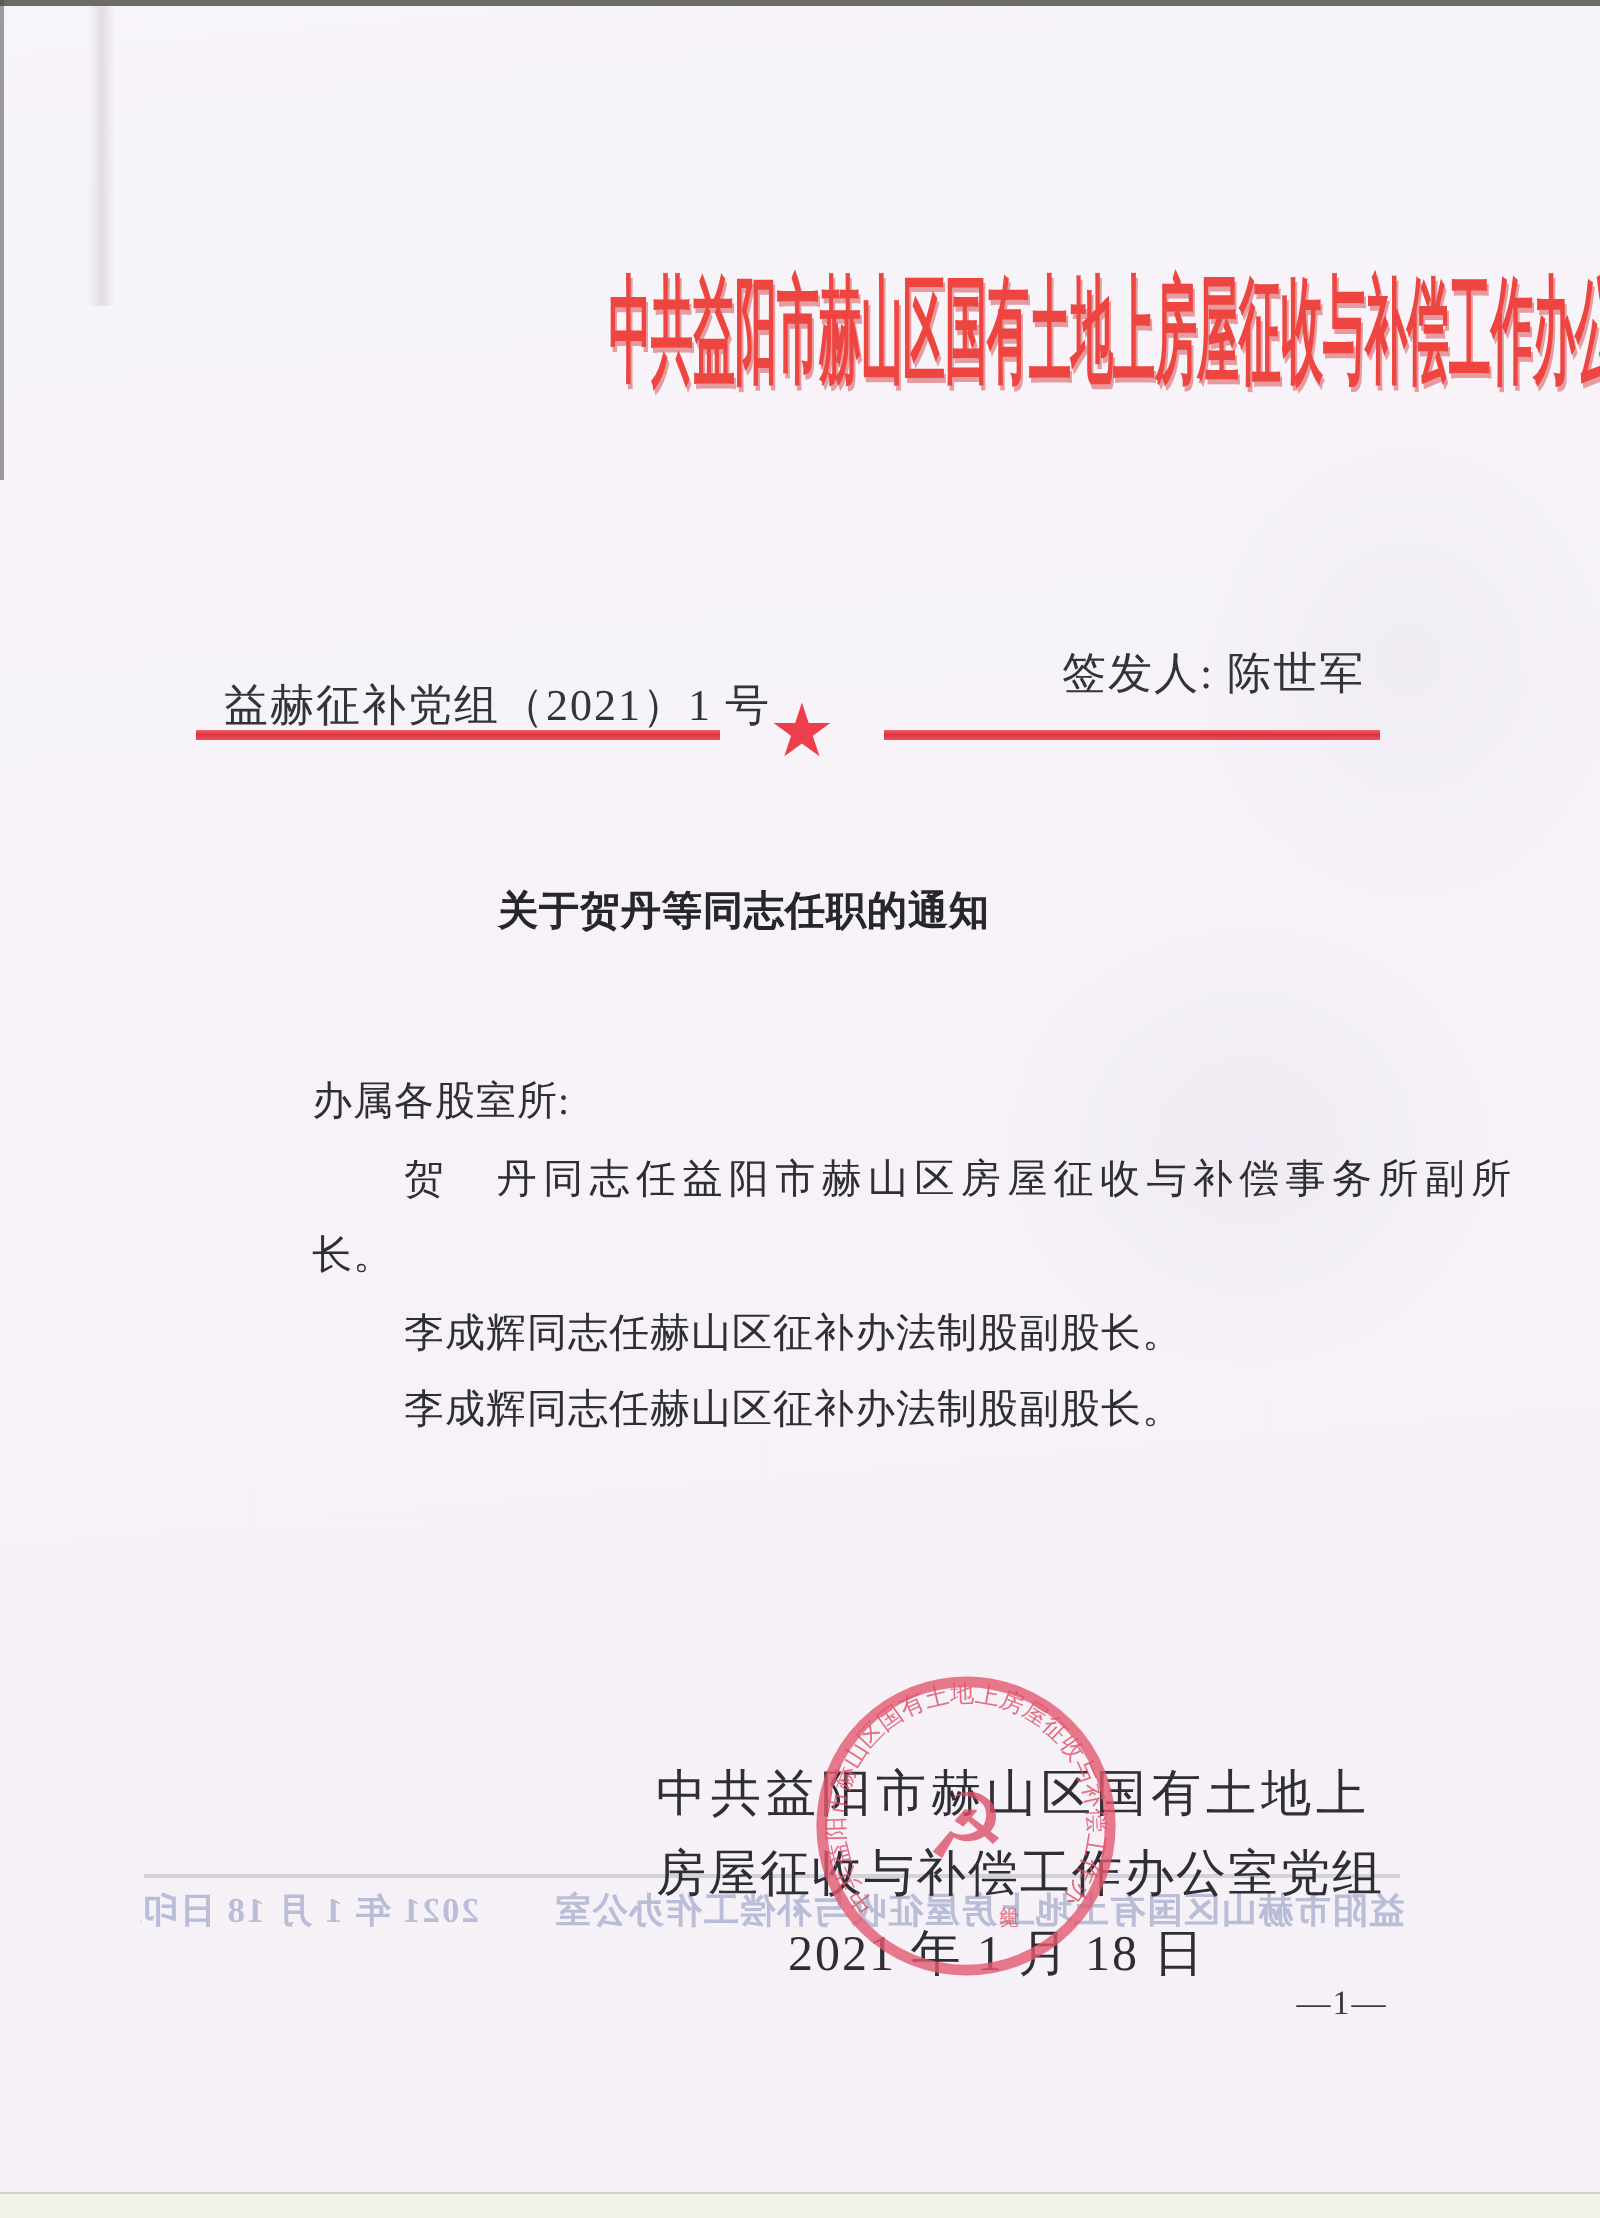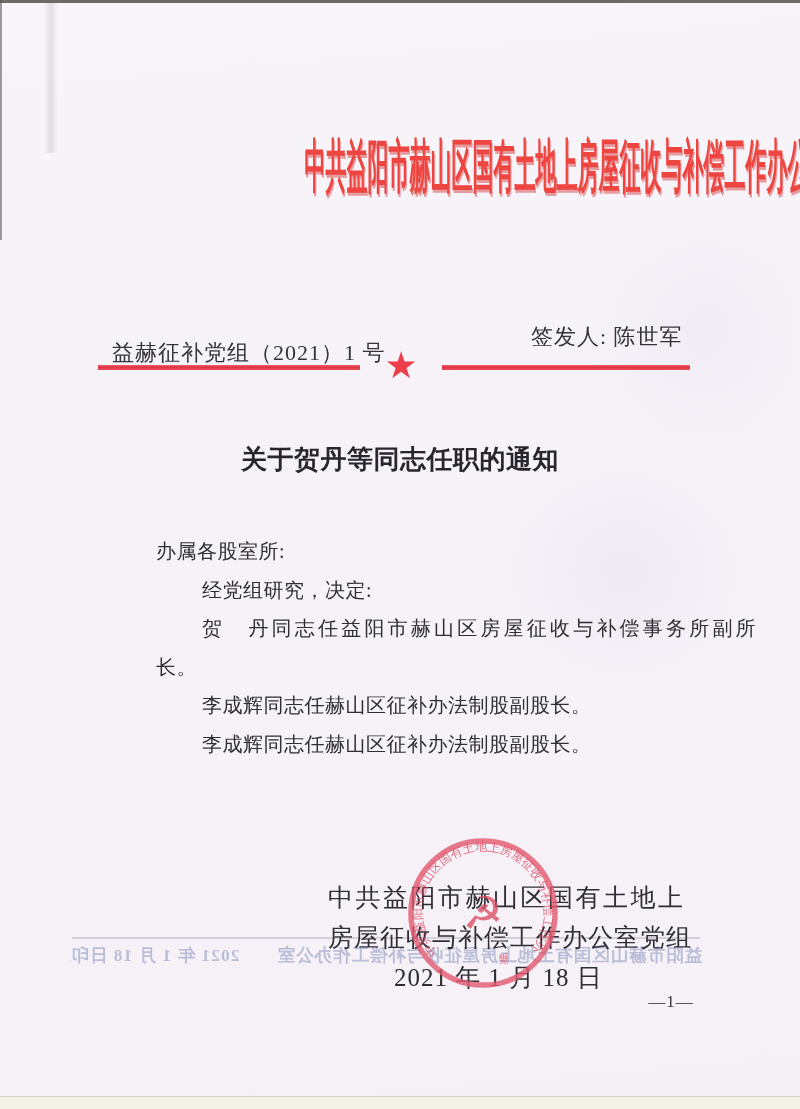--- a/index.html
+++ b/index.html
@@ -37,21 +37,21 @@
   
   .red-rule{position:absolute;left:98px;top:363px;width:592px;height:10px;}
   .rule-seg{position:absolute;top:2px;height:5px;background:linear-gradient(180deg,#f0616a,#dd3340 45%,#e8505b);}
   .rule-left{left:0;width:262px;}
   .rule-right{left:344px;width:248px;}
   .rule-star{position:absolute;left:283px;top:-17px;width:40px;text-align:center;
     font-size:37px;line-height:40px;color:#ec3e4b;font-family:"DejaVu Sans",sans-serif;}
 
   
   .doc-title{position:absolute;left:0;top:442px;width:744px;text-align:center;
-    font-size:26px;font-weight:bold;color:#26262c;letter-spacing:0.5px;padding-left:28px;}
+    font-size:20px;font-weight:bold;color:#26262c;letter-spacing:0.5px;}
 
   
   .body-block{position:absolute;left:112px;top:532px;width:600px;
     font-size:20px;color:#2e2e34;letter-spacing:0.5px;}
   .body-line{height:38.5px;line-height:38.5px;white-space:nowrap;margin-left:44px;}
   .body-line.indent{padding-left:46px;}
   .body-line.stretch{letter-spacing:3.2px;}
 
   
   .sig-block{position:absolute;left:328px;top:878px;width:340px;font-size:25px;color:#2e2e34;}
@@ -93,21 +93,20 @@
   <div class="red-rule">
     <div class="rule-seg rule-left"></div>
     <div class="rule-star">★</div>
     <div class="rule-seg rule-right"></div>
   </div>
 
   <div class="doc-title">关于贺丹等同志任职的通知</div>
 
   <div class="body-block">
     <div class="body-line">办属各股室所:</div>
-    <div class="body-line indent">经党组研究，决定:</div>
     <div class="body-line indent stretch">贺　丹同志任益阳市赫山区房屋征收与补偿事务所副所</div>
     <div class="body-line">长。</div>
     <div class="body-line indent">李成辉同志任赫山区征补办法制股副股长。</div>
     <div class="body-line indent">李成辉同志任赫山区征补办法制股副股长。</div>
   </div>
 
   <div class="bleed-rule"></div>
   <div class="bleed-text">益阳市赫山区国有土地上房屋征收与补偿工作办公室　　2021 年 1 月 18 日印发</div>
 
   <div class="sig-block">

